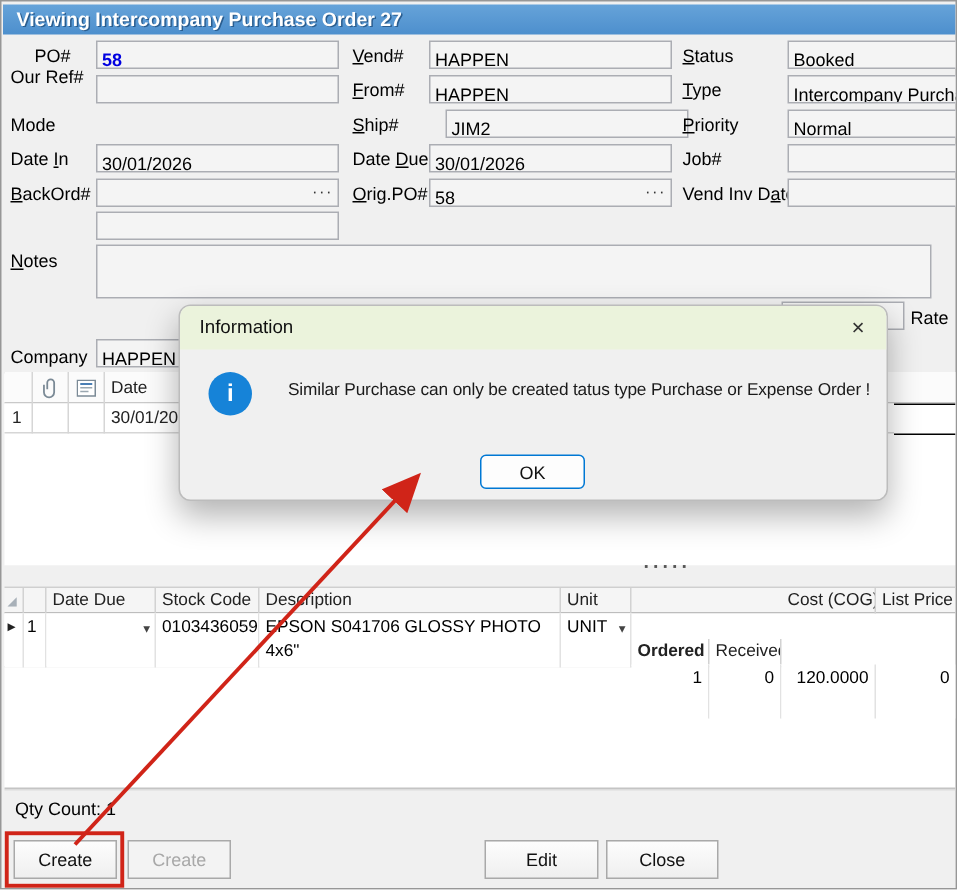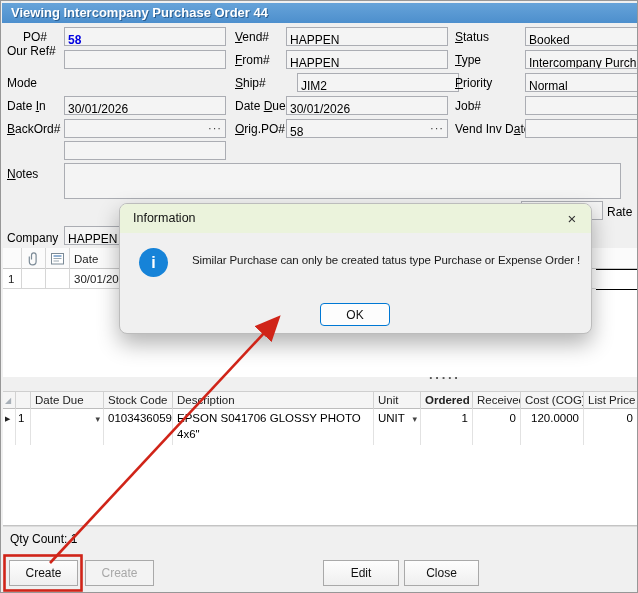--- a/index.html
+++ b/index.html
@@ -34,21 +34,21 @@
   .ug-black-cell{position:absolute;left:595px;top:268px;width:41px;height:21px;border-top:1px solid #000;border-bottom:1px solid #000;background:#fff;}
   
   .splitter{position:absolute;left:2px;top:376px;width:634px;height:14px;background:#f0f0f0;}
   .splitter-dots{position:absolute;left:428px;top:369px;font-size:13px;font-weight:bold;color:#555;letter-spacing:2px;}
   
   .lg-headband{position:absolute;left:2px;top:390px;width:634px;height:18px;background:#f5f5f5;border-bottom:1px solid #bdbdbd;border-top:1px solid #cfcfcf;}
   .lg-rowband{position:absolute;left:2px;top:408px;width:634px;height:36px;background:#fff;border-bottom:1px solid #d2d2d2;}
   .lg-empty{position:absolute;left:2px;top:444px;width:634px;height:81px;background:#fff;border-bottom:1px solid #c4c4c4;}
   .gh{position:absolute;top:391px;height:17px;font-size:11.5px;line-height:17px;padding:0 4px;color:#222;border-right:1px solid #d2d2d2;overflow:hidden;white-space:nowrap;}
   .gc{position:absolute;top:408px;height:36px;font-size:11.5px;line-height:16px;padding:1px 4px;border-right:1px solid #e2e2e2;overflow:hidden;background:#fff;}
-  .num{text-align:right;}
+  .num{text-align:right;margin-top:34px;}
   .bold{font-weight:bold;}
   .drop{position:absolute;right:3px;top:2px;font-size:9px;color:#444;}
   .cell-ell{position:absolute;right:2px;top:1px;font-size:10px;color:#888;letter-spacing:1px;}
   
   .footband{position:absolute;left:2px;top:525px;width:634px;height:66px;background:#f0f0f0;border-top:1px solid #dcdcdc;}
   .qty{position:absolute;left:9px;top:531px;font-size:12px;}
   .btn{
     position:absolute;top:559px;height:26px;background:linear-gradient(#fdfdfd,#efefef);
     border:1px solid #a9a9a9;font-size:12px;line-height:24px;text-align:center;color:#111;
     font-family:"Liberation Sans",sans-serif;padding:0;
@@ -70,21 +70,21 @@
   }
   .annot{position:absolute;left:0;top:0;width:638px;height:593px;z-index:40;pointer-events:none;}
   .icon-svg{position:absolute;}
 </style>
 </head>
 <body>
 
 <div class="window">
 
   <div class="titlebar">
-    <span>Viewing Intercompany Purchase Order 44</span>
+    <span>Viewing Intercompany Purchase Order 27</span>
   </div>
 
   <span class="lbl" style="left:22px;top:28px">PO#</span>
   <div class="fld v-po" style="left:63px;top:26px;width:162px">58</div>
 
   <span class="lbl" style="left:6px;top:42px">Our Ref#</span>
   <div class="fld" style="left:63px;top:49px;width:162px"></div>
 
   <span class="lbl" style="left:6px;top:74px">Mode</span>
 

